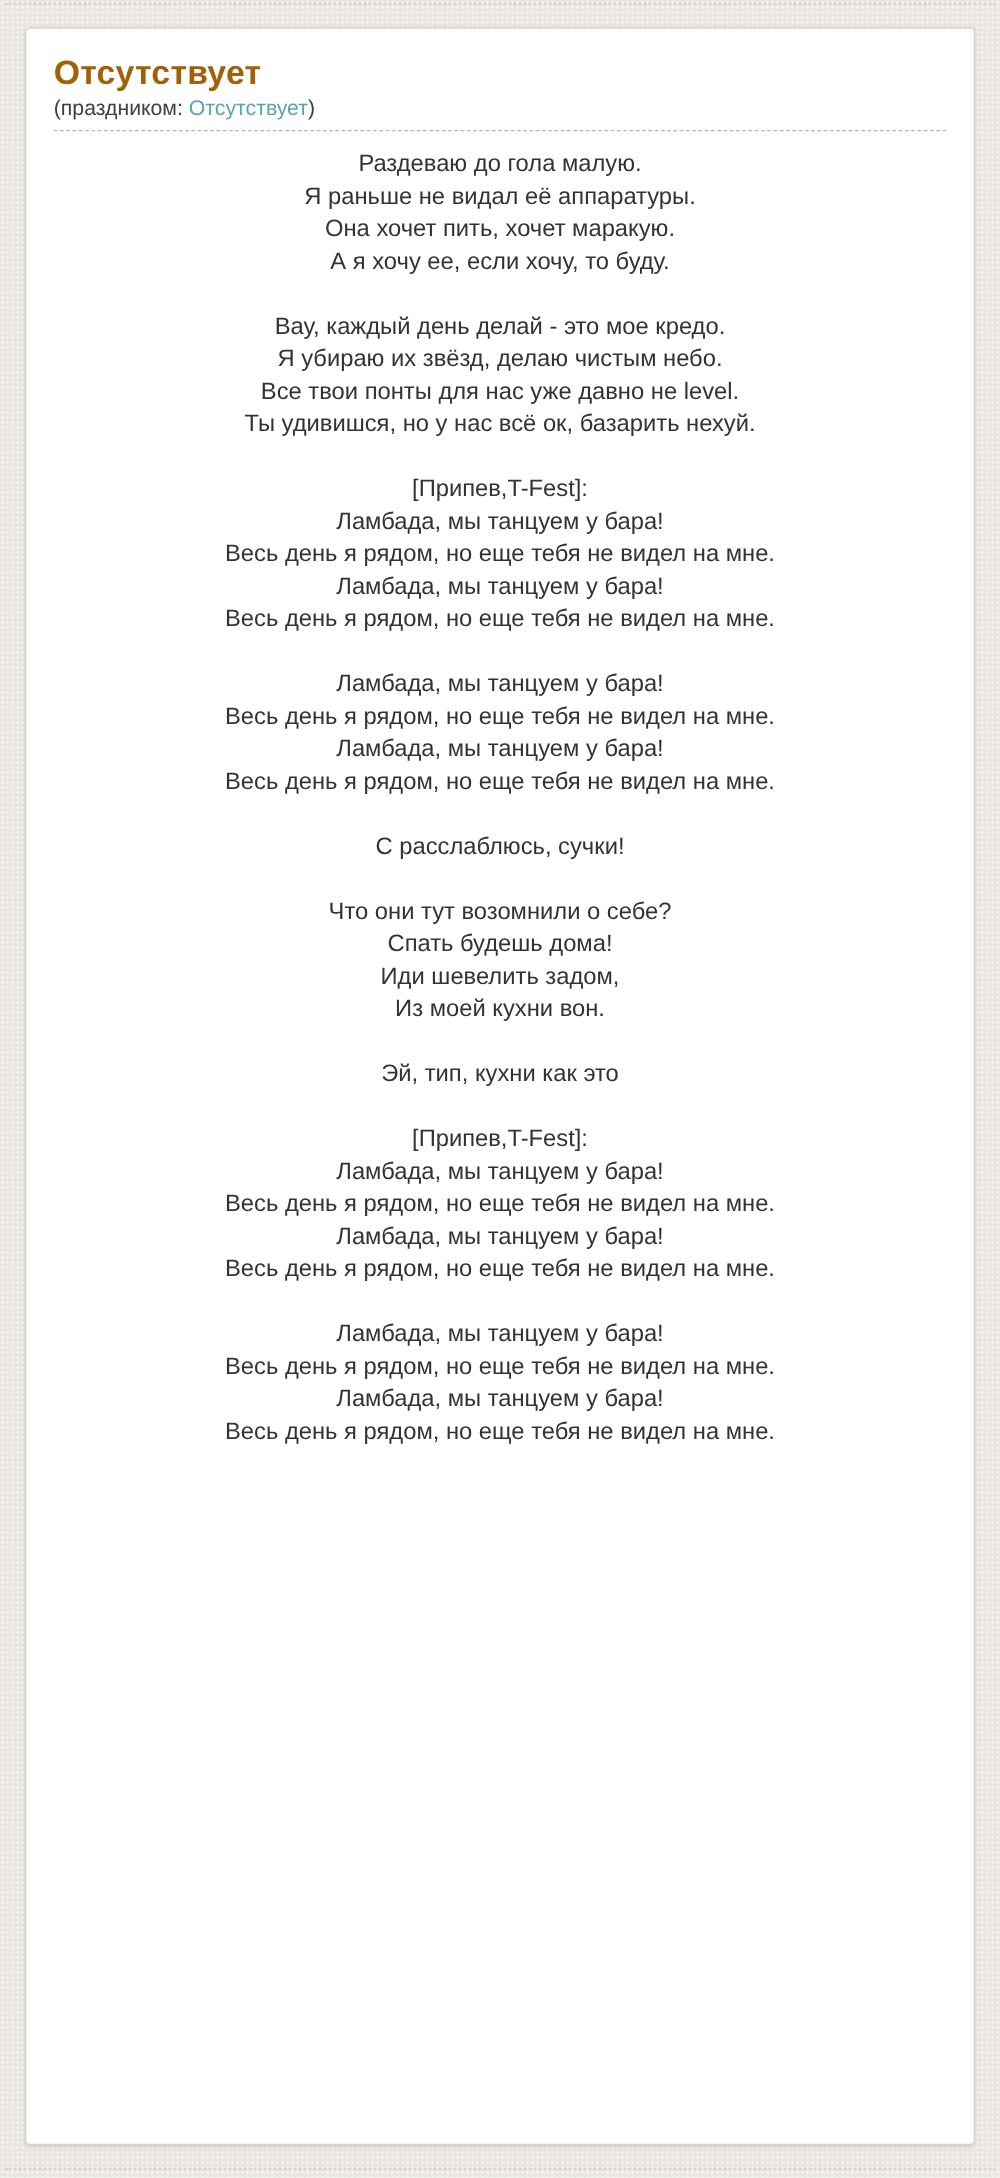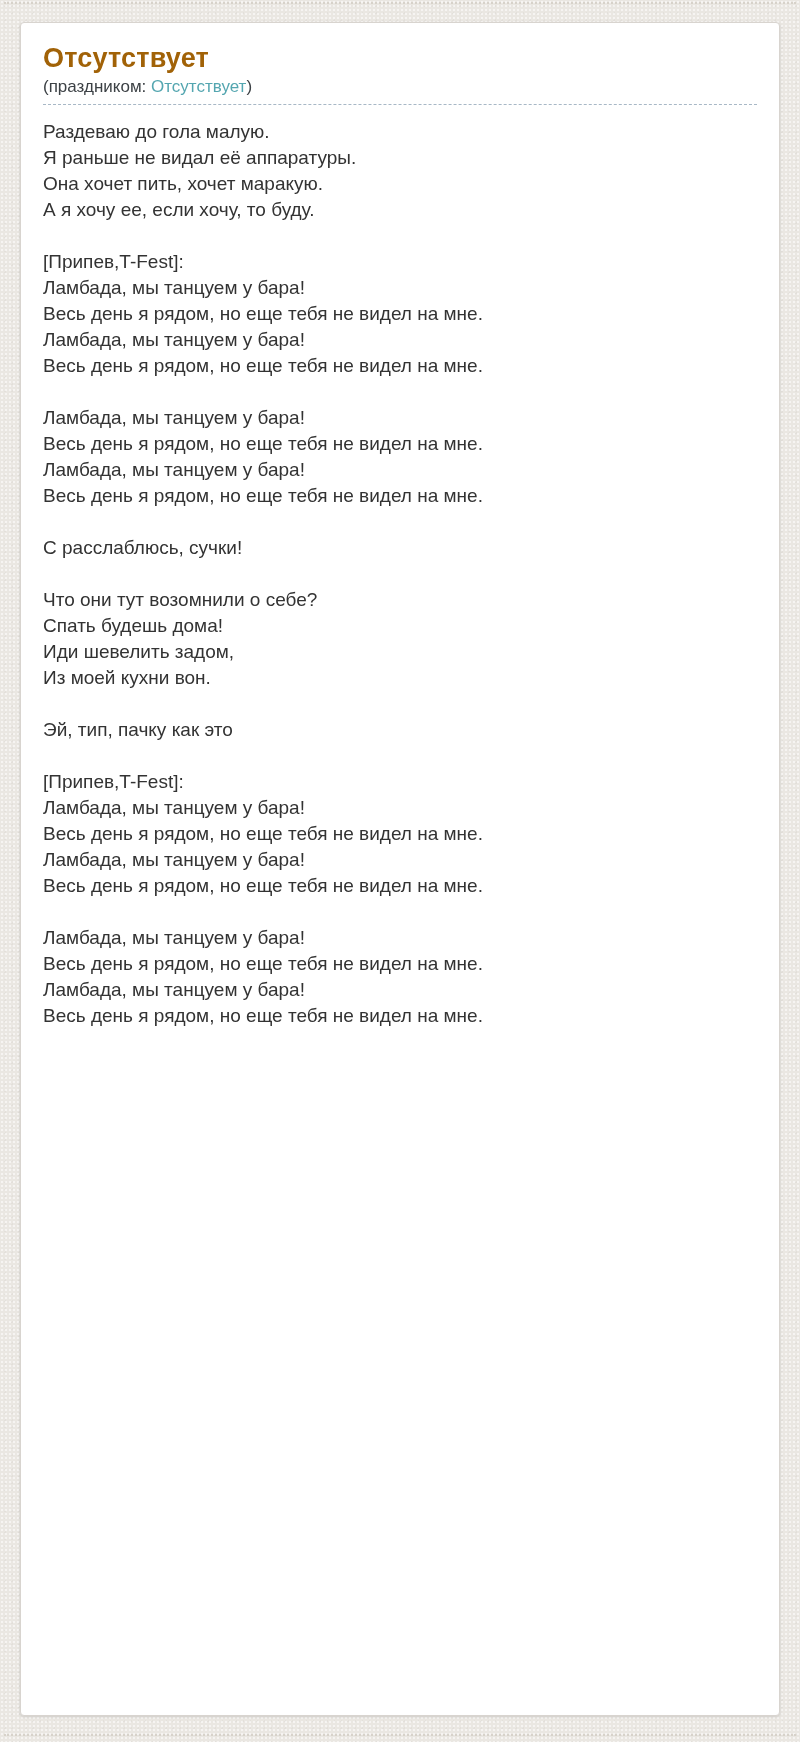--- a/index.html
+++ b/index.html
@@ -62,37 +62,39 @@
     cursor: pointer;
   }
   .lyrics {
     margin-top: 14px;
     font-size: 19px;
     line-height: 26px;
     color: #333333;
   }
   .lyrics p {
     margin: 0 0 26px 0;
+    text-align: center;
   }
   .lyrics p:last-child {
     margin-bottom: 0;
   }
 </style>
 </head>
 <body>
 
 <div class="stitch stitch-top"></div>
 <div class="stitch stitch-bottom"></div>
 
 <div class="card">
   <h1 class="song-title">Отсутствует</h1>
   <div class="artist-line"><span>(праздником: </span><a class="artist-link">Отсутствует</a><span>)</span></div>
   <div class="lyrics">
       <p>Раздеваю до гола малую.<br>Я раньше не видал её аппаратуры.<br>Она хочет пить, хочет маракую.<br>А я хочу ее, если хочу, то буду.</p>
+      <p>Вау, каждый день делай - это мое кредо.<br>Я убираю их звёзд, делаю чистым небо.<br>Все твои понты для нас уже давно не level.<br>Ты удивишся, но у нас всё ок, базарить нехуй.</p>
       <p>[Припев,T-Fest]:<br>Ламбада, мы танцуем у бара!<br>Весь день я рядом, но еще тебя не видел на мне.<br>Ламбада, мы танцуем у бара!<br>Весь день я рядом, но еще тебя не видел на мне.</p>
       <p>Ламбада, мы танцуем у бара!<br>Весь день я рядом, но еще тебя не видел на мне.<br>Ламбада, мы танцуем у бара!<br>Весь день я рядом, но еще тебя не видел на мне.</p>
       <p>С расслаблюсь, сучки!</p>
       <p>Что они тут возомнили о себе?<br>Спать будешь дома!<br>Иди шевелить задом,<br>Из моей кухни вон.</p>
-      <p>Эй, тип, пачку как это</p>
+      <p>Эй, тип, кухни как это</p>
       <p>[Припев,T-Fest]:<br>Ламбада, мы танцуем у бара!<br>Весь день я рядом, но еще тебя не видел на мне.<br>Ламбада, мы танцуем у бара!<br>Весь день я рядом, но еще тебя не видел на мне.</p>
       <p>Ламбада, мы танцуем у бара!<br>Весь день я рядом, но еще тебя не видел на мне.<br>Ламбада, мы танцуем у бара!<br>Весь день я рядом, но еще тебя не видел на мне.</p>
     </div>
 </div>
 
 </body></html>

